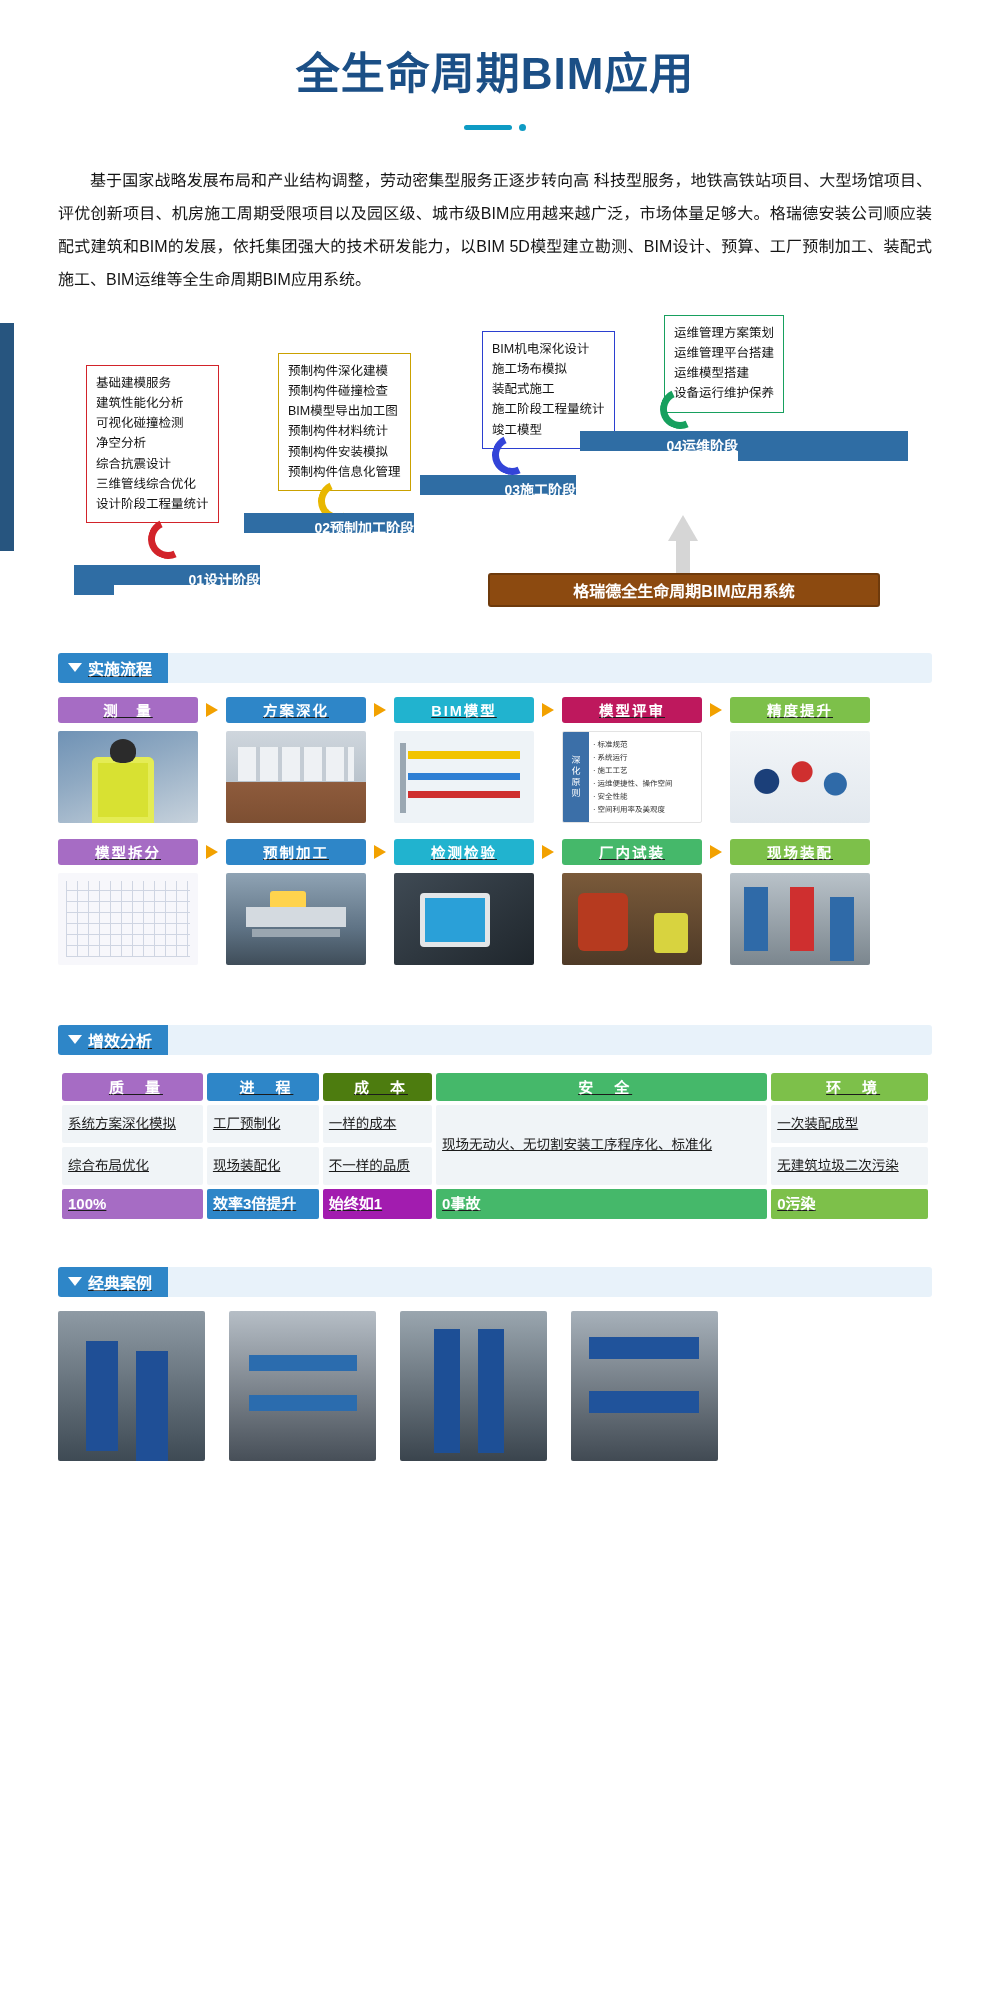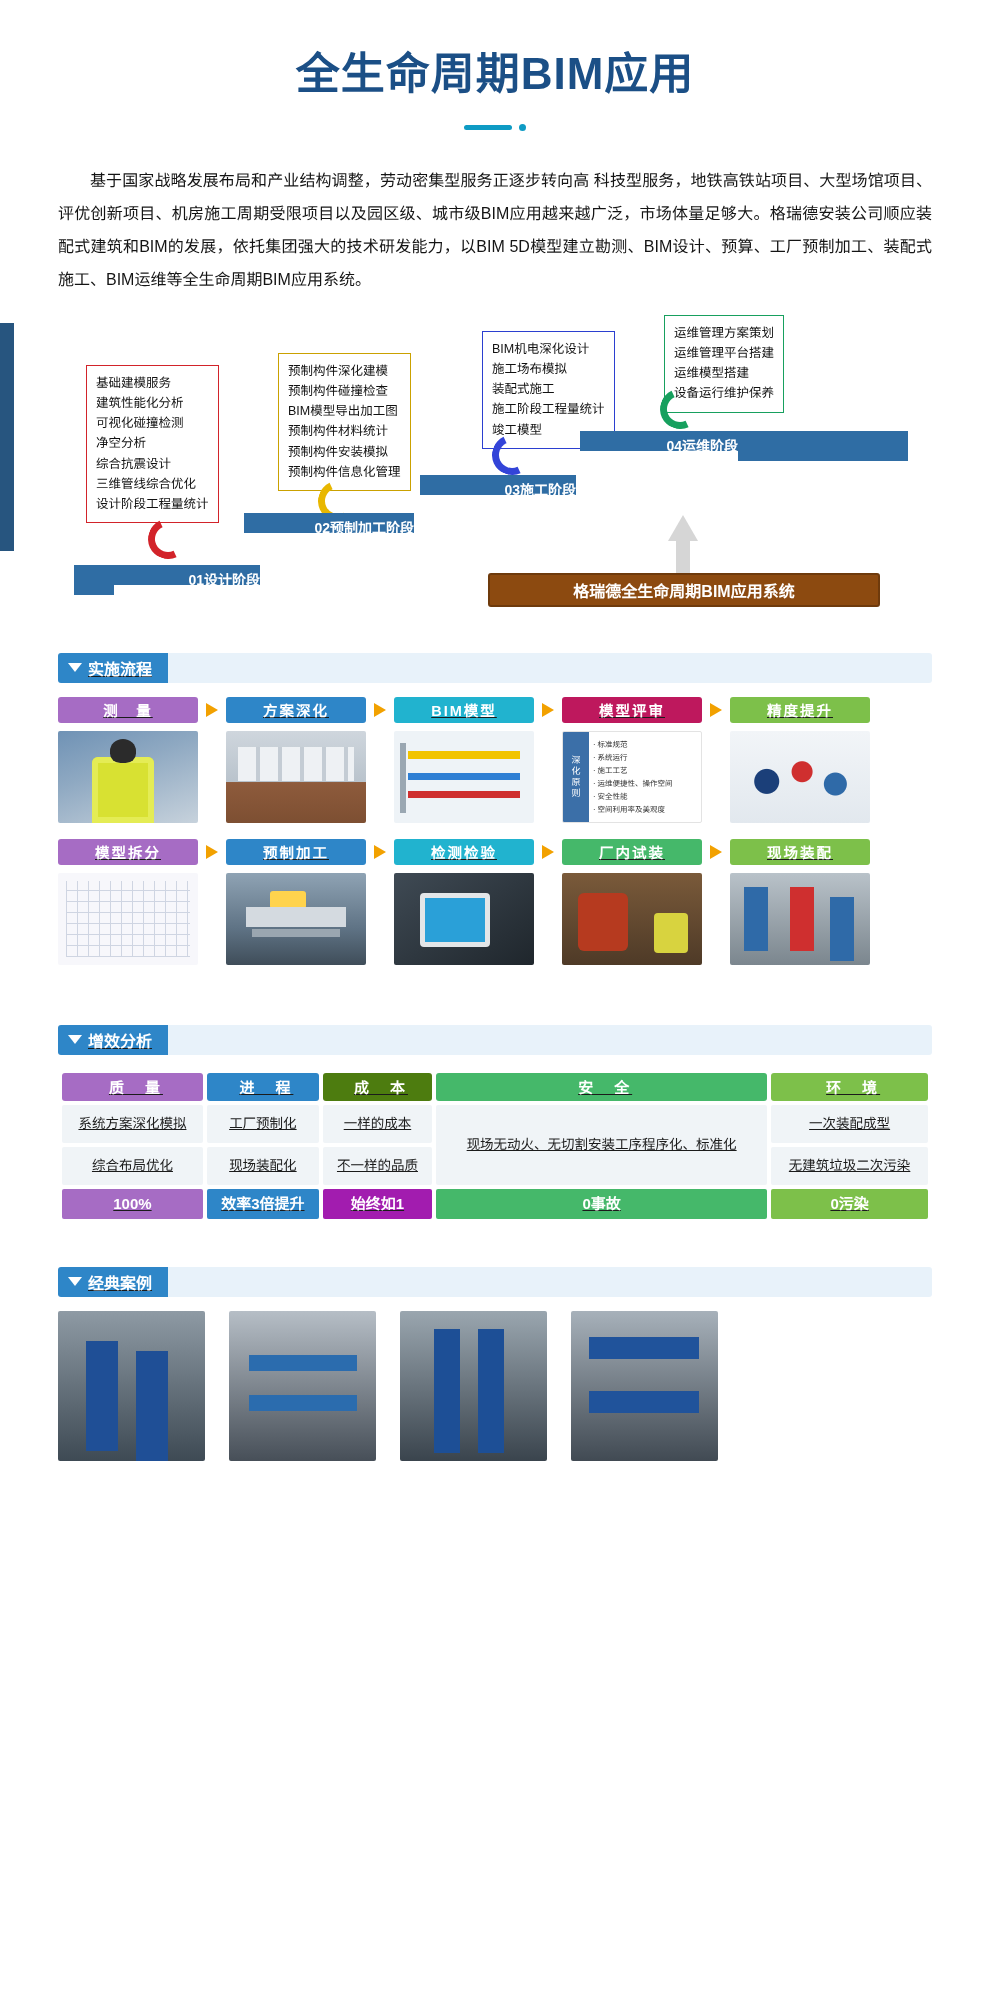--- a/index.html
+++ b/index.html
@@ -282,21 +282,21 @@
   
   .eff-table { width: 100%; border-collapse: separate; border-spacing: 4px; }
   .eff-table th {
     color: #fff; font-size: 15px; font-weight: bold; letter-spacing: 3px;
     height: 28px; border-radius: 3px; padding-left: 8px;
   }
   .eff-table td {
     background: #f0f4f7;
     font-size: 13.5px;
     color: #1b1b1b;
-    text-align: center;
+    text-align: left;
     height: 38px;
     padding: 4px 6px;
     line-height: 1.45;
     border-radius: 2px;
     vertical-align: middle;
   }
   .eff-table tr.metric td {
     color: #fff; font-weight: bold; font-size: 15px; height: 30px;
   }
 

